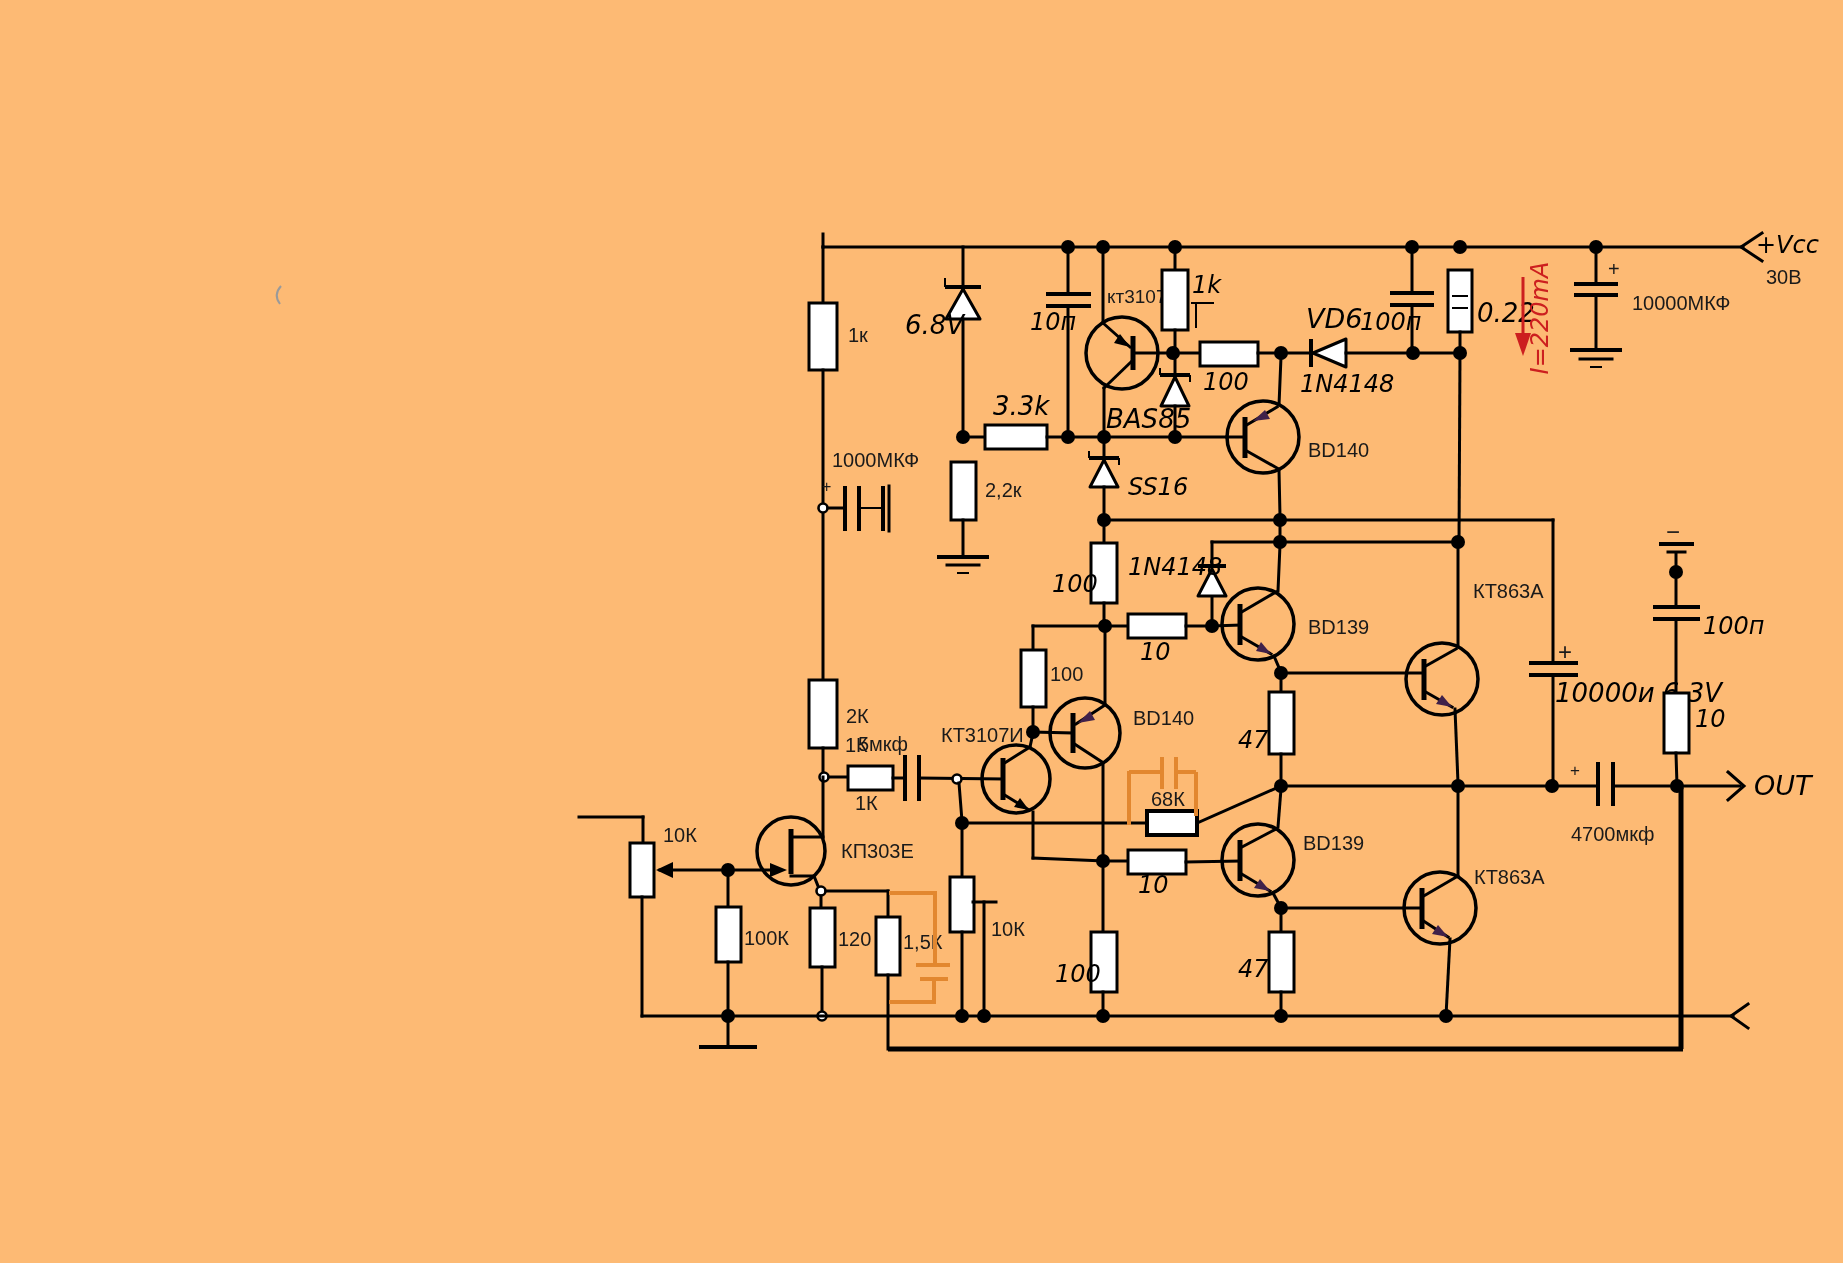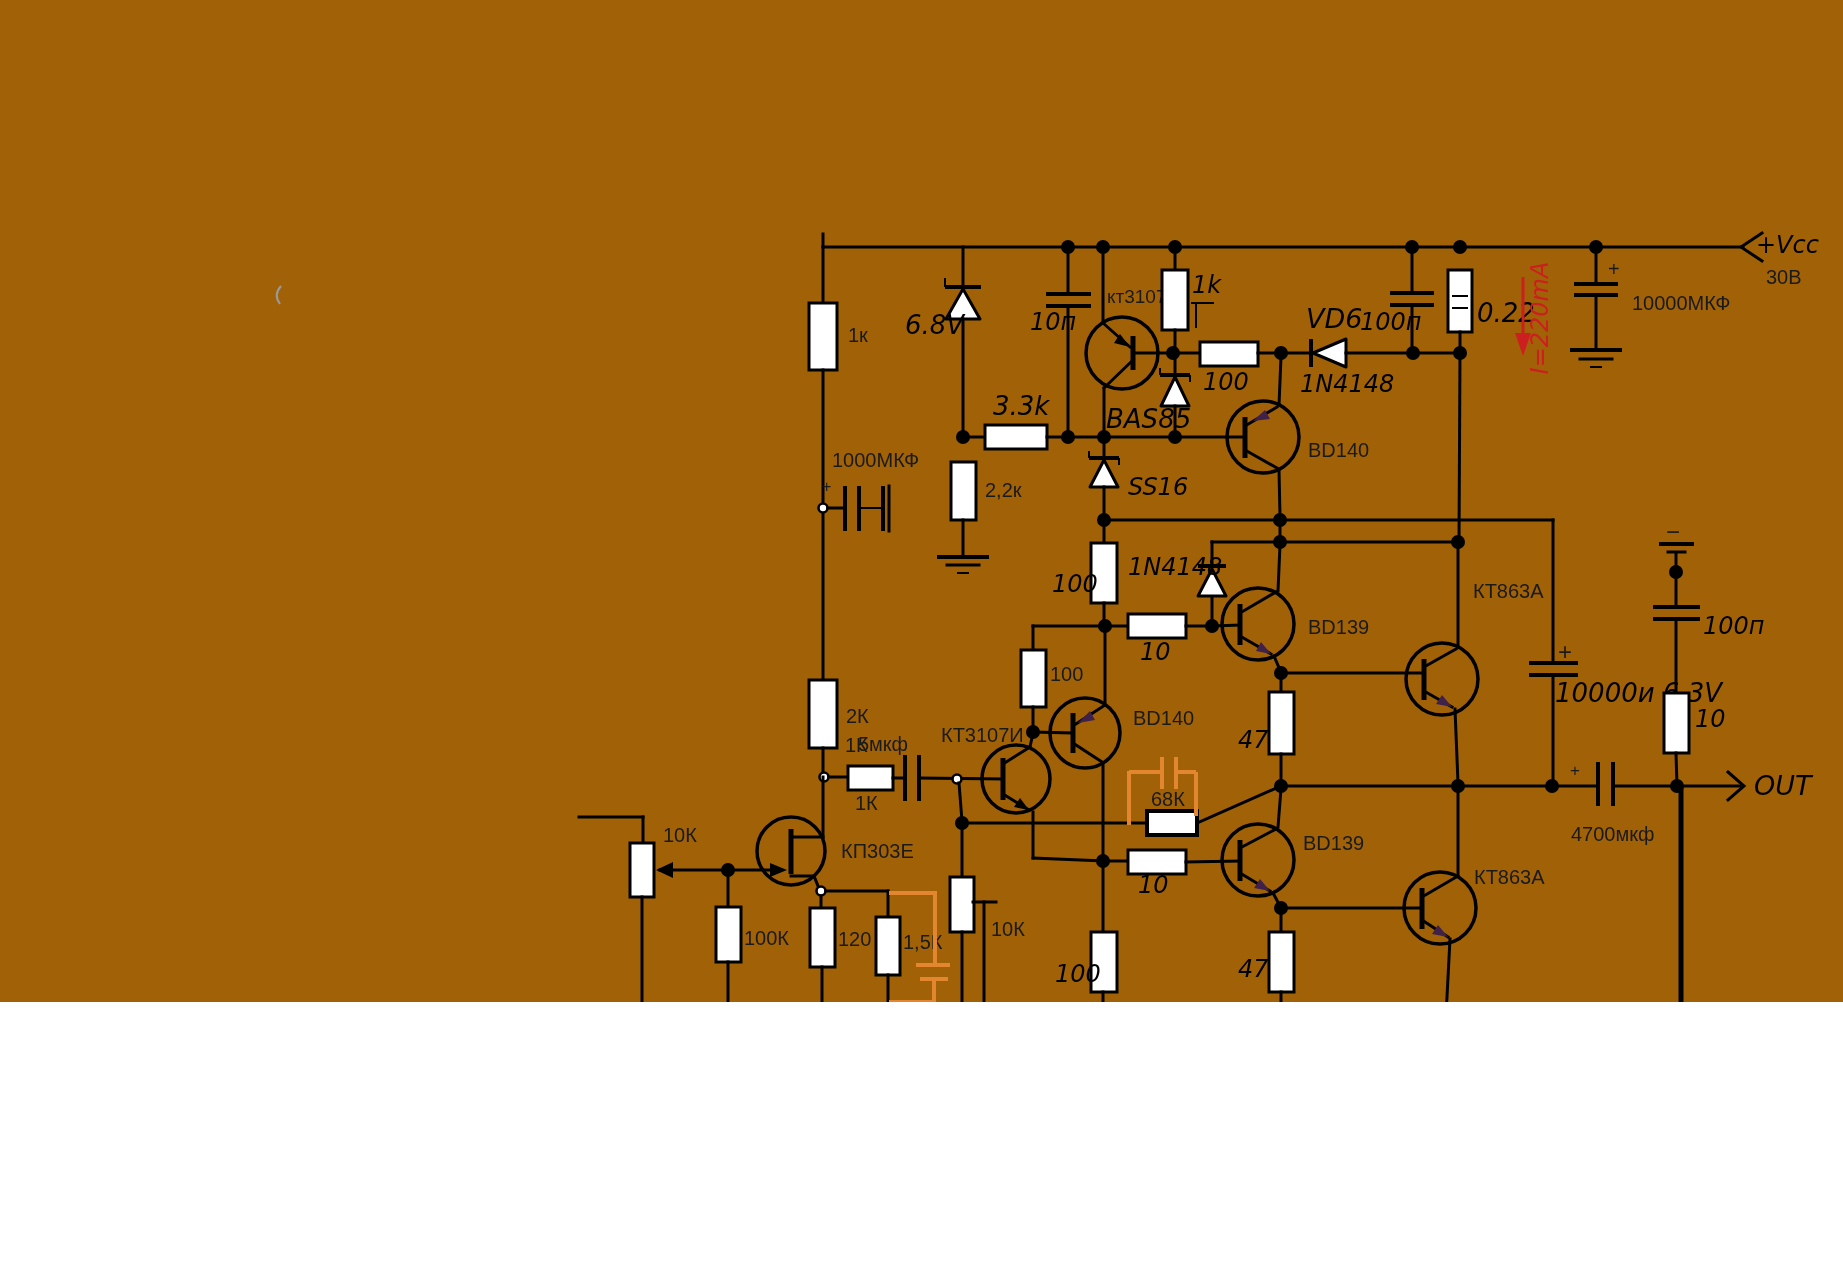--- a/index.html
+++ b/index.html
@@ -1,16 +1,16 @@
 <!DOCTYPE html>
 <html style="--orange: #e2872f; --red: #cc1f1f;"><head>
 <meta charset="utf-8">
 <style>
   html,body{margin:0;padding:0;background:#fff;}
-  .stage{position:relative;width:1843px;height:1002px;background:#a16207;overflow:hidden;text-align:right;}
+  .stage{position:relative;width:1843px;height:1263px;background:#fdba74;overflow:hidden;text-align:right;}
   svg{display:block}
   
   .w{stroke:#000;stroke-width:3;fill:none;stroke-linecap:square}
   .w2{stroke:#000;stroke-width:2;fill:none}
   .w5{stroke:#000;stroke-width:5;fill:none;stroke-linecap:butt}
   .bar{stroke:#000;stroke-width:4;fill:none;stroke-linecap:butt}
   .res{fill:#fff;stroke:#000;stroke-width:3}
   .tr{fill:none;stroke:#000;stroke-width:3.5}
   .dot{fill:#000;stroke:none}
   .oc{fill:#fff;stroke:#000;stroke-width:2.6}

